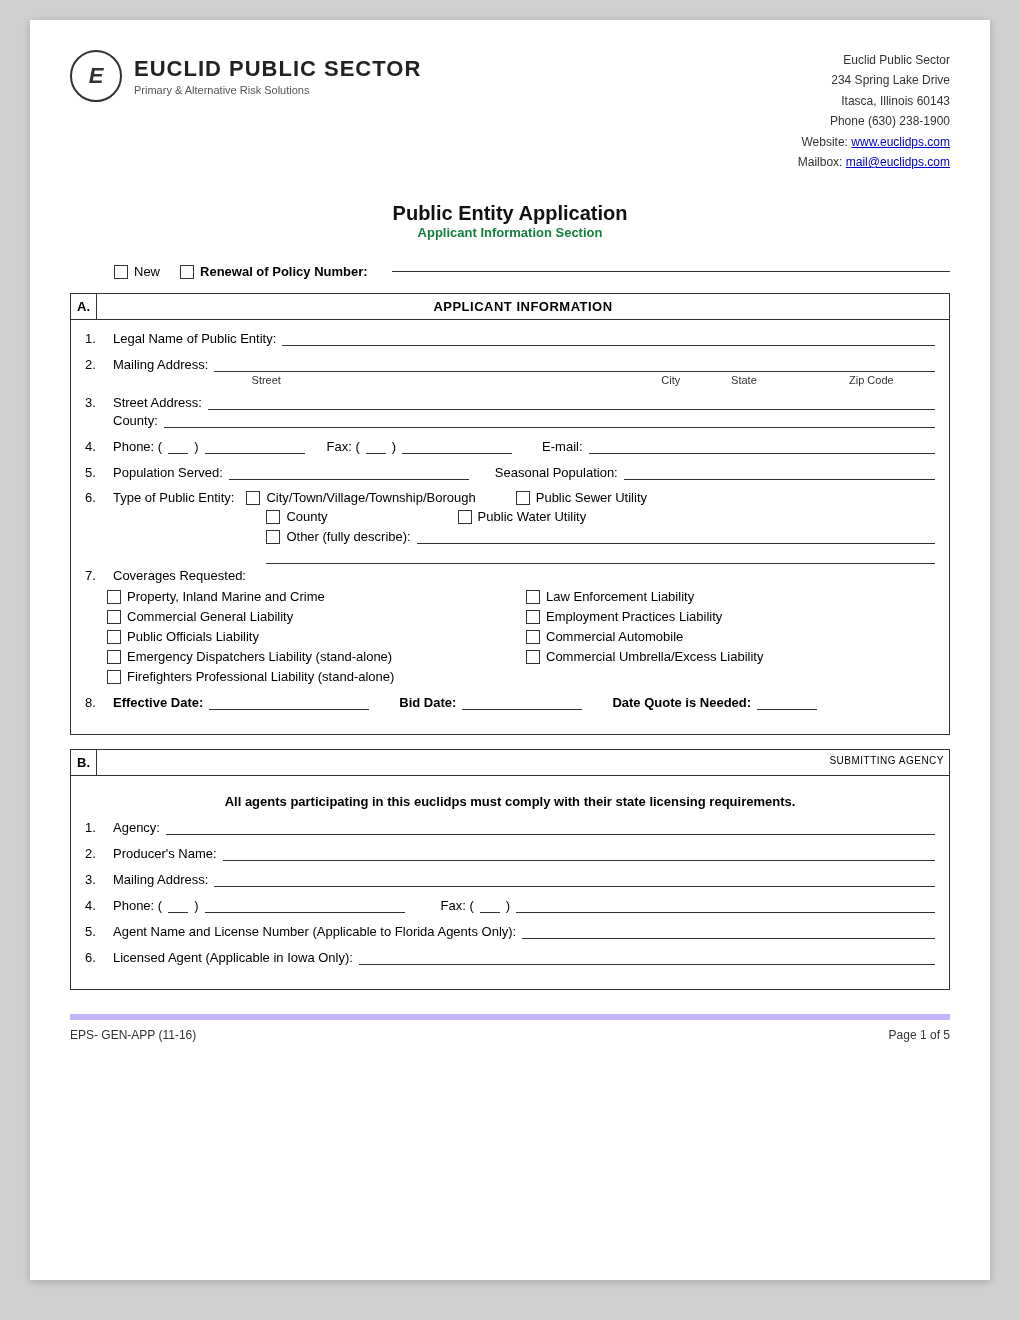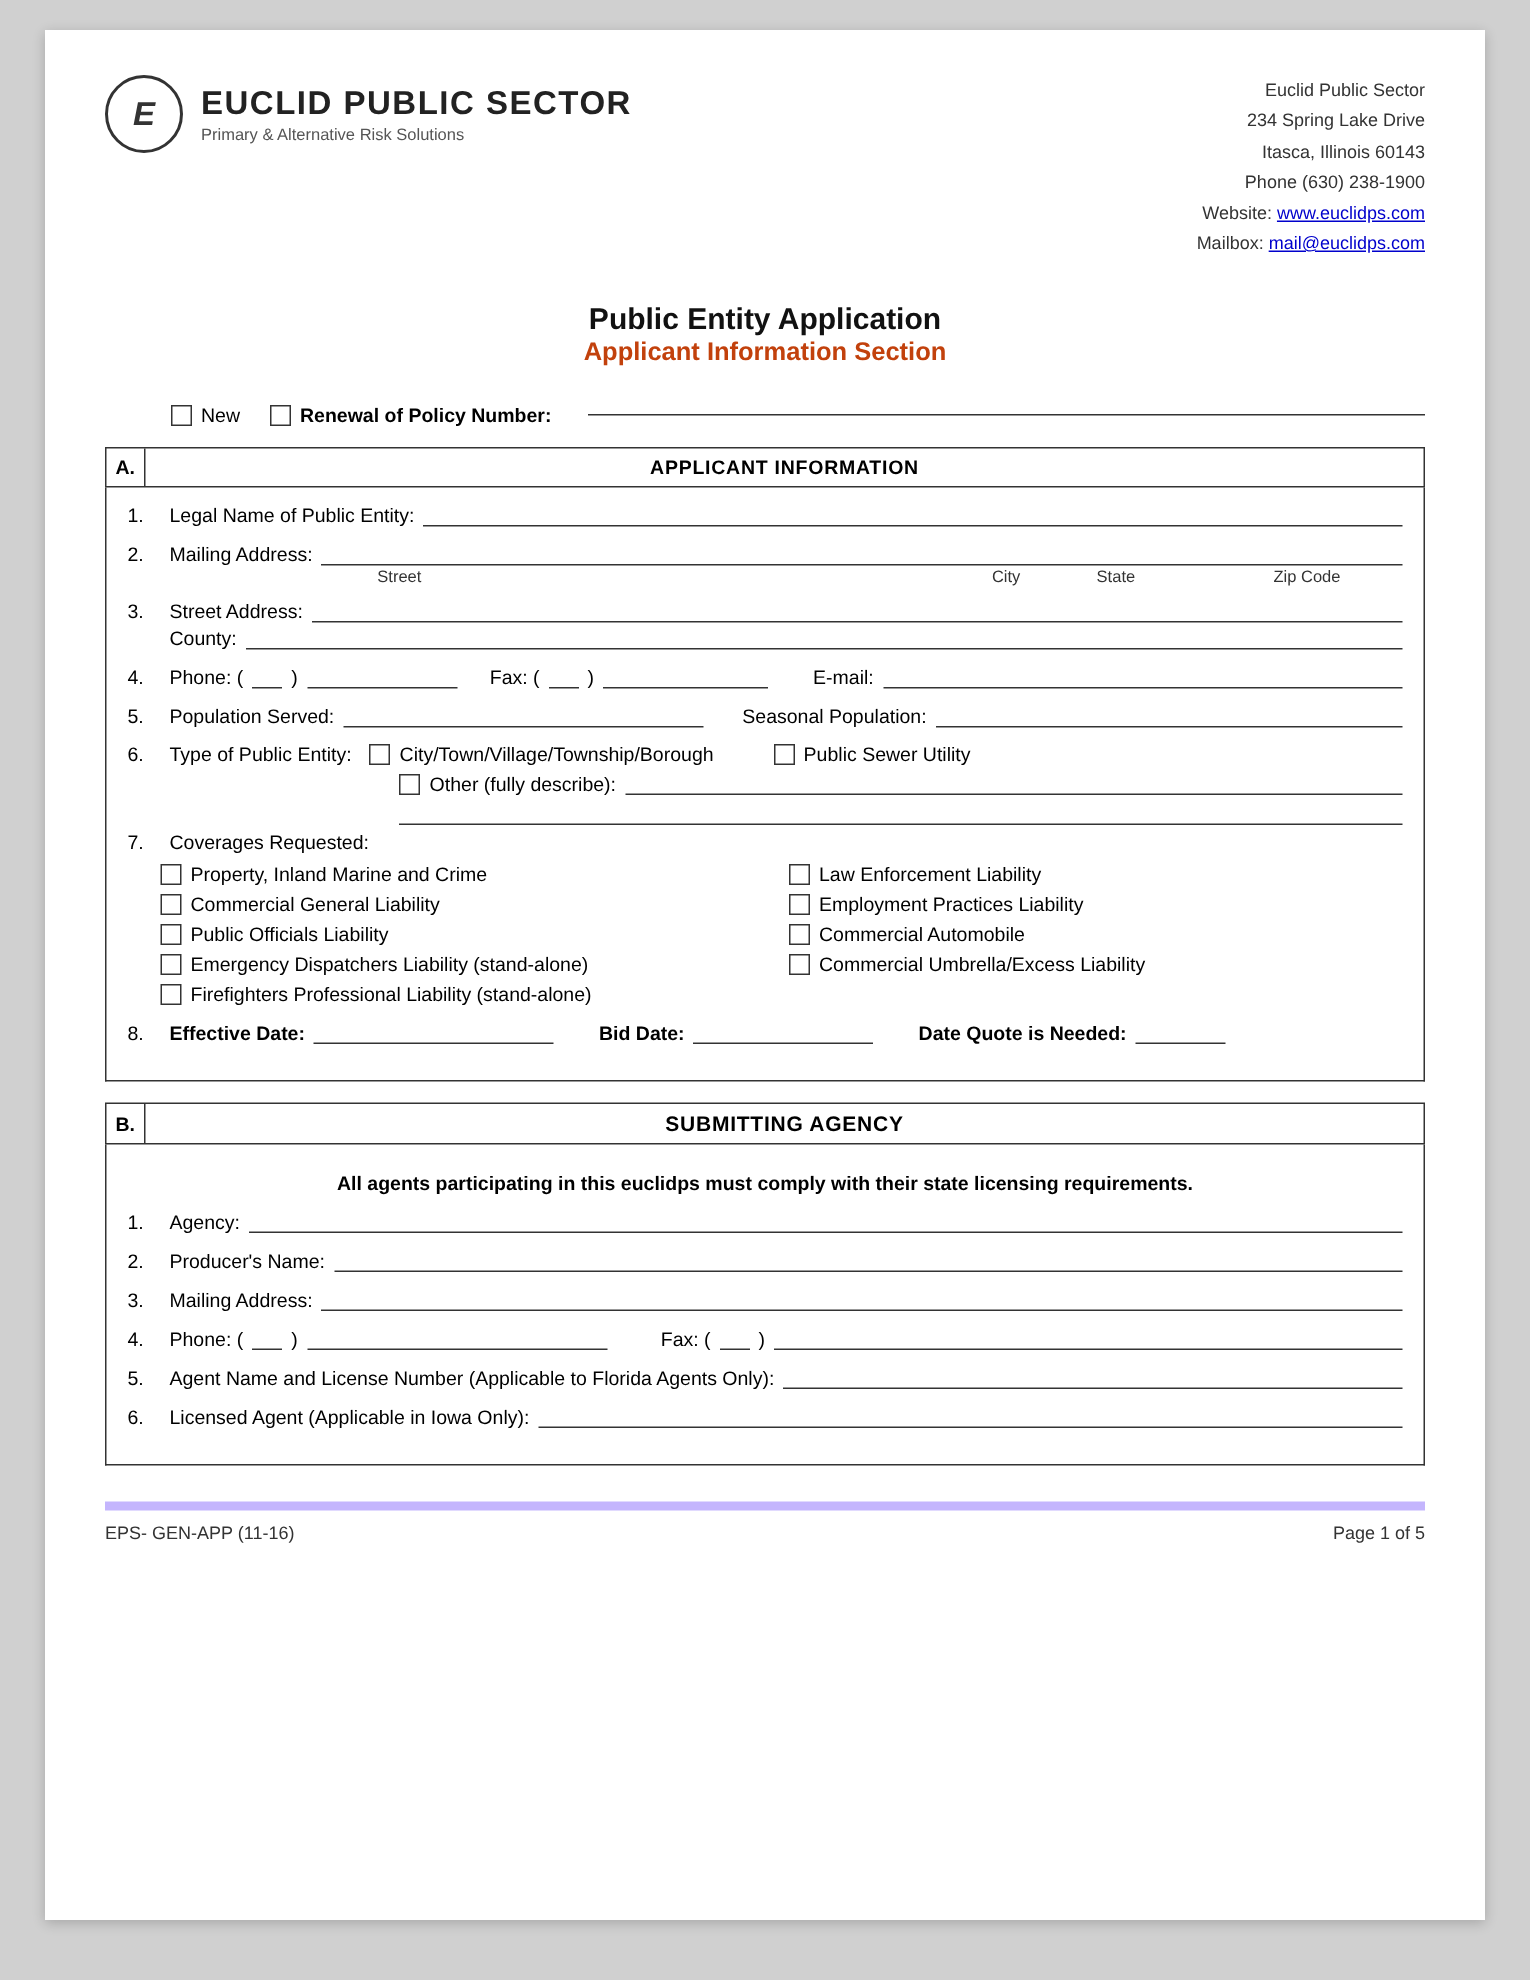--- a/index.html
+++ b/index.html
@@ -74,23 +74,23 @@
     .doc-title {
       text-align: center;
       margin-bottom: 24px;
     }
     .doc-title h1 {
       font-size: 20px;
       font-weight: bold;
       color: #111;
     }
     .doc-title h2 {
-      font-size: 17px;
+      font-size: 13px;
       font-weight: bold;
-      color: #c2410c;
+      color: #15803d;
     }
     
     .new-renewal-row {
       display: flex;
       align-items: center;
       gap: 20px;
       margin-bottom: 14px;
       font-size: 13px;
       padding-left: 44px;
     }
@@ -293,20 +293,30 @@
         <div style="display:flex; align-items:center; gap:20px;">
           <div style="display:flex; align-items:center; gap:6px;">
             <div class="checkbox-box"></div>
             <span>City/Town/Village/Township/Borough</span>
           </div>
           <div style="display:flex; align-items:center; gap:6px; margin-left:20px;">
             <div class="checkbox-box"></div>
             <span>Public Sewer Utility</span>
           </div>
         </div>
+        <div style="display:flex; align-items:center; gap:30px;">
+          <div style="display:flex; align-items:center; gap:6px; margin-left:20px;">
+            <div class="checkbox-box"></div>
+            <span>County</span>
+          </div>
+          <div style="display:flex; align-items:center; gap:6px; margin-left:100px;">
+            <div class="checkbox-box"></div>
+            <span>Public Water Utility</span>
+          </div>
+        </div>
         <div style="display:flex; align-items:flex-end; gap:6px; margin-left:20px;">
           <div class="checkbox-box"></div>
           <span>Other (fully describe):</span>
           <div style="flex:1; border-bottom:1px solid #333; height:16px;"></div>
         </div>
         <div style="margin-left:20px; border-bottom:1px solid #333; height:16px;"></div>
       </div>
     </div>
 
     <div style="margin-bottom:10px;">
@@ -361,21 +371,21 @@
       <span style="margin-left:24px;" class="bold">Bid Date:</span>
       <div class="underline-field-fixed" style="width:120px;"></div>
       <span style="margin-left:24px;" class="bold">Date Quote is Needed:</span>
       <div class="underline-field-fixed" style="width:60px;"></div>
     </div>
 
   </div>
 
   <div style="display:flex; align-items:stretch; border:1.5px solid #333; margin-bottom:0;">
     <div style="min-width:24px; font-weight:bold; font-size:13px; padding:5px 6px; border-right:1.5px solid #333; display:flex; align-items:center;">B.</div>
-    <div style="flex:1; text-align:center; font-weight:bold; font-size:14px; padding:5px; letter-spacing:0.5px;">SUBMITTING AGENCY</div>
+    <div style="flex:1; text-align:right; font-weight:normal; font-size:10px; padding:5px; letter-spacing:0.5px;">SUBMITTING AGENCY</div>
   </div>
 
   <div class="section-body">
     <div class="notice-text">All agents participating in this euclidps must comply with their state licensing requirements.</div>
 
     <div class="form-row">
       <span class="row-num">1.</span>
       <span class="row-label">Agency:</span>
       <div class="full-underline"></div>
     </div>

